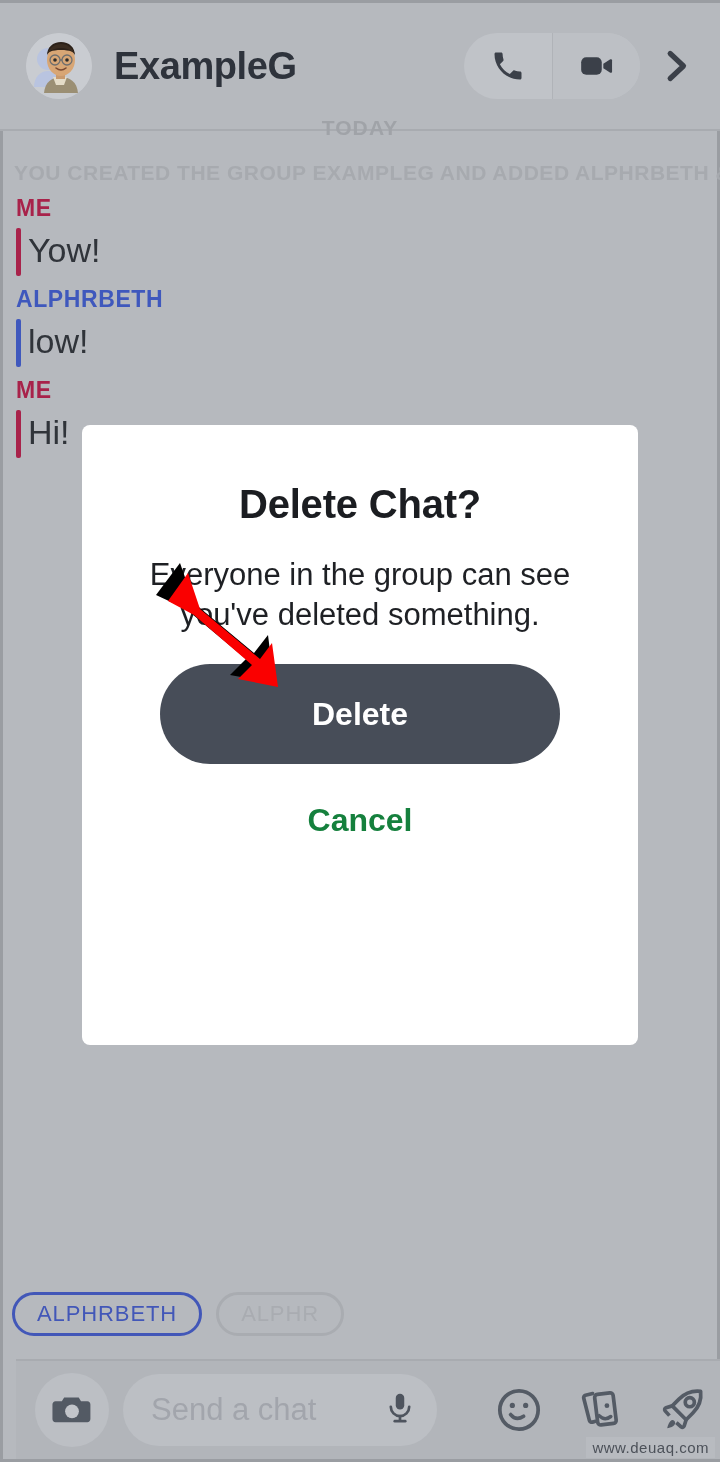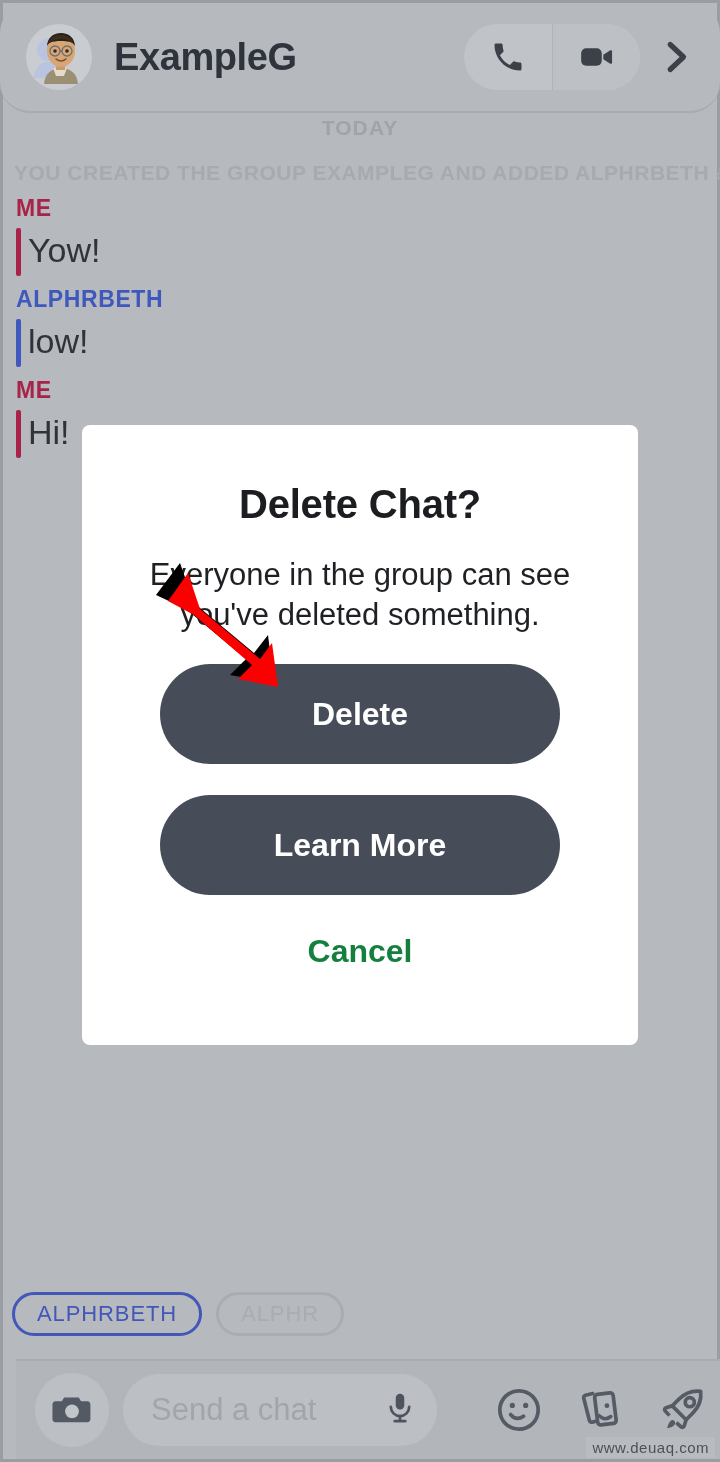--- a/index.html
+++ b/index.html
@@ -48,26 +48,25 @@
     position: absolute;
     bottom: 0; left: 0;
     width: 720px; height: 3px;
     background: #9a9da2;
   }
 
   
   .header {
     position: absolute;
     top: 3px; left: 0;
-    width: 720px; height: 110px;
+    width: 720px; height: 128px;
     display: flex;
     align-items: center;
     background: #b6b9be;
     border-bottom: 2px solid #a8abb0;
-    border-radius: 30px;
   }
 
   .avatar {
     width: 66px; height: 66px;
     margin-left: 26px;
     border-radius: 50%;
     background: #c6c9cd;
     position: relative;
     overflow: hidden;
     flex: 0 0 auto;
@@ -477,21 +476,20 @@
     </div>
 
   </div>
 
   <div class="modal-scrim"></div>
 
   <div class="dialog">
     <div class="dialog-title">Delete Chat?</div>
     <div class="dialog-message">Everyone in the group can see you've deleted something.</div>
     <button class="dialog-btn btn-delete">Delete</button>
-    <button class="dialog-btn btn-learn">Learn More</button>
     <button class="dialog-cancel">Cancel</button>
   </div>
 
   <svg class="annotation-arrow" viewBox="0 0 160 160">
 
     <path d="M6 40 L30 8 L44 48 L104 98 L118 80 L124 128 L80 120 L96 104 L36 54 Z" fill="#000000"></path>
 
     <path d="M18 46 L38 18 L50 54 L110 104 L122 88 L128 132 L88 124 L102 110 L44 60 Z" fill="#fa0000"></path>
   </svg>
 

